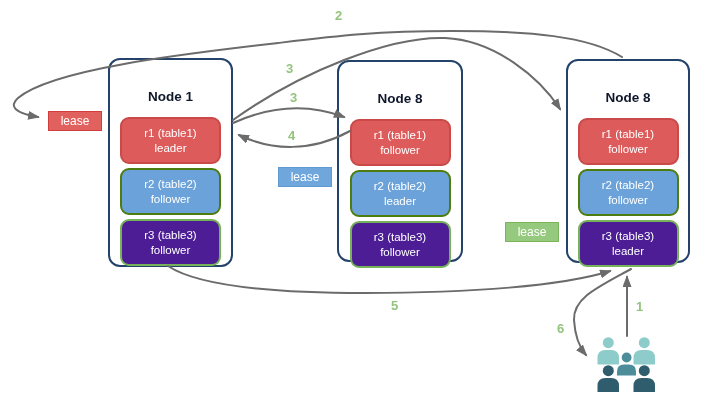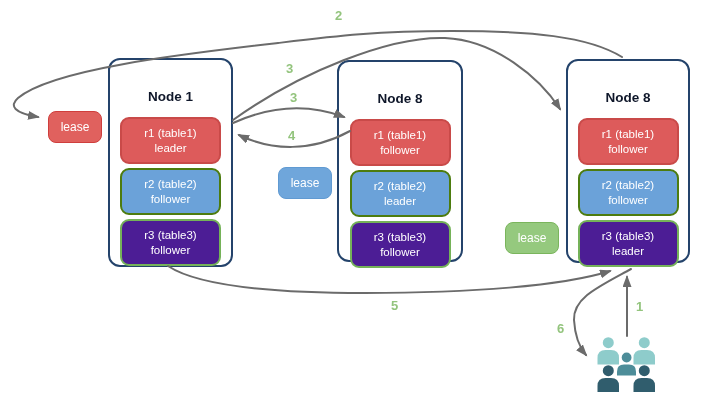--- a/index.html
+++ b/index.html
@@ -14,21 +14,21 @@
   .node-2{left:337px;top:60px;width:126px;height:202px;}
   .node-3{left:566px;top:59px;width:124px;height:204px;}
   .node-title{margin-top:25px;height:24px;line-height:24px;font-size:13.5px;font-weight:700;color:#0f172a;}
   .replicas{display:flex;flex-direction:column;gap:4px;margin-top:8px;width:101px;}
   .replica{height:47px;border-radius:9px;box-sizing:border-box;display:flex;flex-direction:column;
            align-items:center;justify-content:center;color:#fff;font-size:11.5px;line-height:1.3;text-align:center;}
   .replica.red{background:#dd5b5b;border:2px solid #c94a49;}
   .replica.blue{background:#6ba2d9;border:2px solid #4d7c0f;}
   .replica.green{background:#4c1d95;border:2px solid #75b259;}
 
-  .lease{position:absolute;z-index:6;box-sizing:border-box;height:32px;border-radius:8px;
+  .lease{position:absolute;z-index:6;box-sizing:border-box;height:20px;border-radius:0;
          color:#fff;font-size:12px;display:flex;align-items:center;justify-content:center;}
   .lease-red{left:48px;top:111px;width:54px;background:#e0615e;border:1.5px solid #cf3e3c;}
   .lease-blue{left:278px;top:167px;width:54px;background:#6fa6db;border:1.5px solid #609ad2;}
   .lease-green{left:505px;top:222px;width:54px;background:#95c97e;border:1.5px solid #7ab55c;}
 
   .step{position:absolute;z-index:7;color:#93c47d;font-weight:700;font-size:13px;}
   .step-2{left:335px;top:8px;}
   .step-3a{left:286px;top:61px;}
   .step-3b{left:290px;top:90px;}
   .step-4{left:288px;top:128px;}

